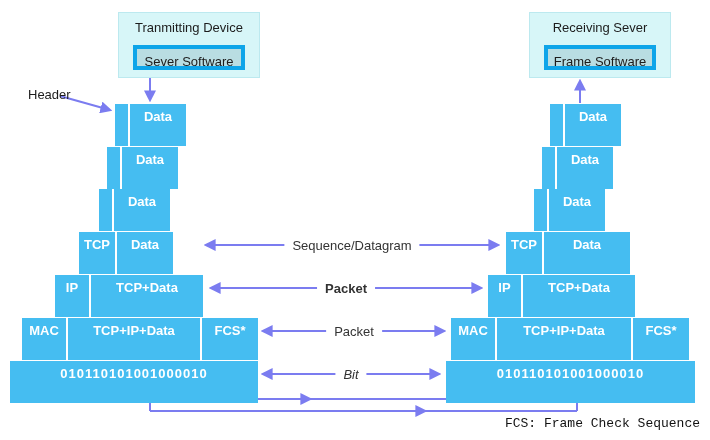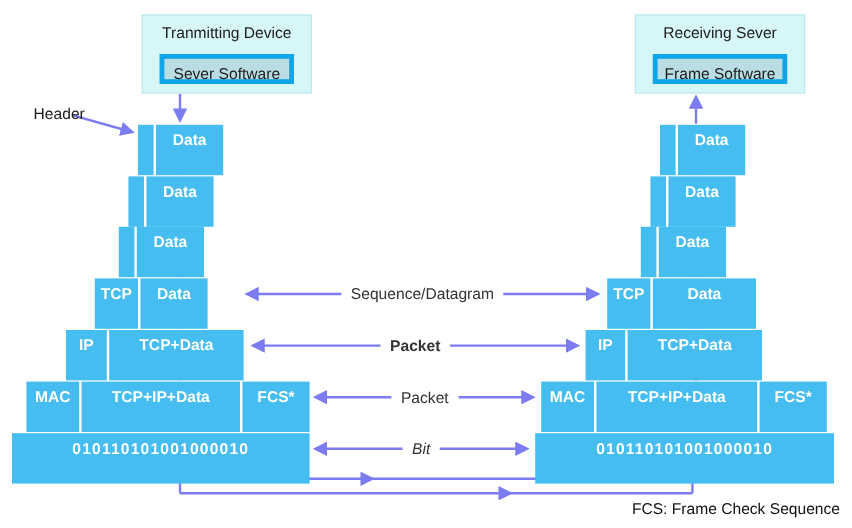--- a/index.html
+++ b/index.html
@@ -29,21 +29,21 @@
   }
   .mid-label{
     position:absolute;transform:translate(-50%,-50%);background:#ffffff;
     padding:0 8px;font-size:13px;color:#333333;white-space:nowrap;
   }
   .header-label{
     position:absolute;left:28px;top:87px;font-size:13px;color:#1c1c1c;
   }
   .footnote{
     position:absolute;left:430px;top:416px;width:270px;text-align:right;
-    font-size:13px;color:#111111;
+    font-size:13px;color:#111111;font-family:Liberation Mono, monospace;
   }
 </style>
 </head>
 <body>
 
 <div class="canvas">
 
   <svg class="arrows" width="710" height="440" viewBox="0 0 710 440" stroke="#7B7CF0" stroke-width="2" fill="none">
     <defs>
       <marker id="ah" viewBox="0 0 10 10" refX="8" refY="5" markerWidth="6" markerHeight="6" orient="auto-start-reverse">

